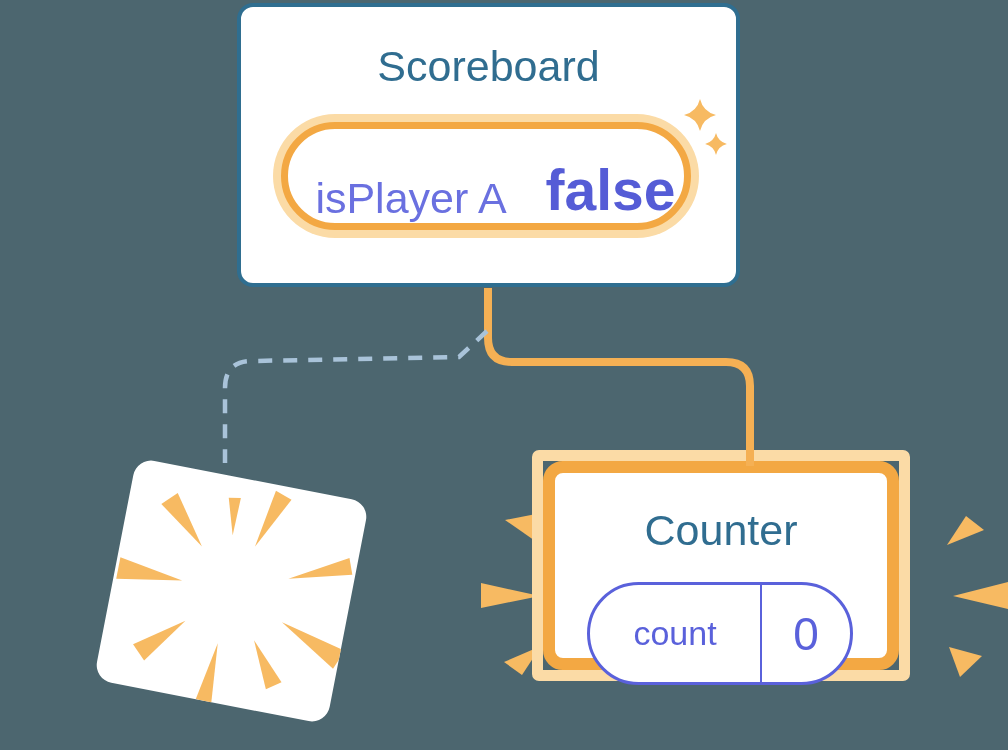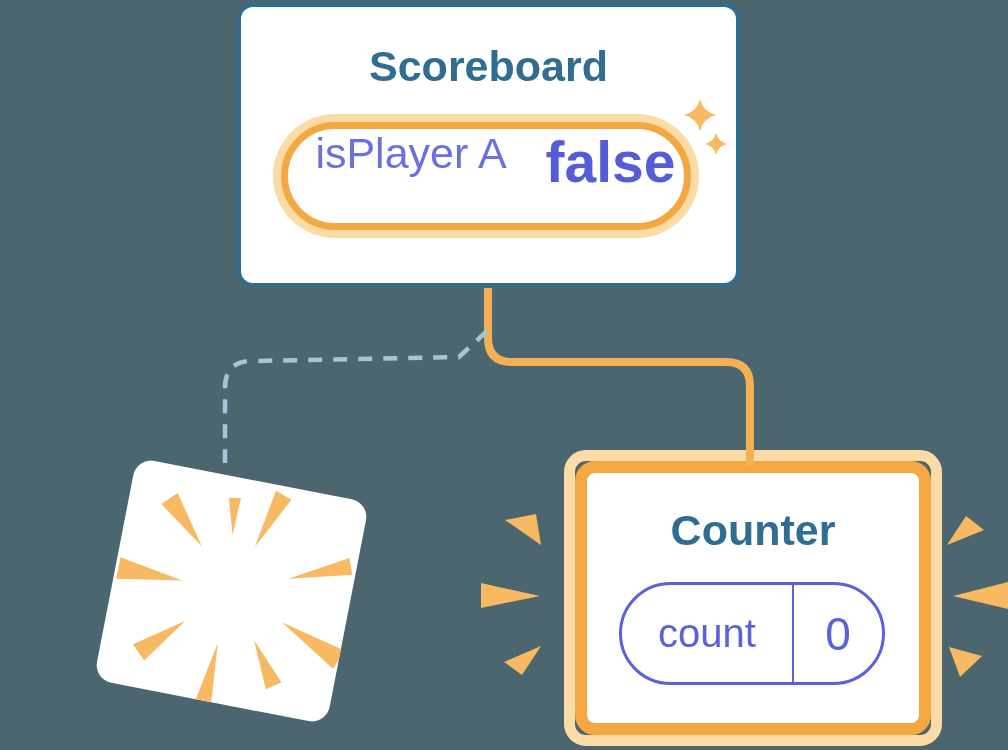--- a/index.html
+++ b/index.html
@@ -17,51 +17,51 @@
   .z1{z-index:1}.z4{z-index:4}.z5{z-index:5}
 
   
   .scoreboard-card{
     position:absolute;left:237px;top:3px;width:503px;height:284px;
     background:var(--card-bg);border:4px solid var(--card-border);
     border-radius:16px;box-sizing:border-box;z-index:3;
   }
   .card-title{
     position:absolute;left:0;top:38px;width:100%;text-align:center;
-    font-size:43px;font-weight:700;color:var(--heading);line-height:1;
+    font-size:43px;font-weight:400;color:var(--heading);line-height:1;
     letter-spacing:0px;
   }
   .prop-pill{
     position:absolute;left:40px;top:115px;width:410px;height:108px;box-sizing:border-box;
     border:7px solid var(--orange);border-radius:60px;background:#fff;
     box-shadow:0 0 0 8px var(--orange-light);
-    display:flex;align-items:flex-start;overflow:hidden;
+    display:flex;align-items:flex-end;overflow:hidden;
   }
   .pill-cell{display:flex;align-items:center;justify-content:center;}
   .prop-pill .name-cell{width:246px;font-size:43px;color:var(--purple);}
   .prop-pill .value-cell{flex:1;font-size:57px;font-weight:700;color:var(--purple-bold);}
   .prop-pill .pill-divider{width:3px;background:var(--orange);}
 
   
   .counter-outer{
-    position:absolute;left:564px;top:450px;width:378px;height:296px;box-sizing:border-box;
-    border:11px solid var(--orange-light);border-radius:22px;z-index:3;
+    position:absolute;left:532px;top:450px;width:378px;height:231px;box-sizing:border-box;
+    border:11px solid var(--orange-light);border-radius:7px;z-index:3;
   }
   .counter-inner{
     position:absolute;inset:0;box-sizing:border-box;
     border:12px solid var(--orange);border-radius:20px;background:var(--card-bg);
   }
   .counter-content{position:absolute;inset:0;}
   .counter-content .card-title{top:36px;font-size:43px;}
   .state-pill{
     position:absolute;left:32px;top:109px;width:266px;height:103px;box-sizing:border-box;
     border:3px solid var(--purple-pill);border-radius:60px;background:#fff;
     display:flex;align-items:stretch;overflow:hidden;
   }
-  .state-pill .name-cell{width:170px;font-size:40px;color:var(--purple-pill);}
+  .state-pill .name-cell{width:170px;font-size:34px;color:var(--purple-pill);}
   .state-pill .value-cell{flex:1;font-size:46px;color:var(--purple-pill);}
   .state-pill .pill-divider{width:2px;background:var(--purple-pill);}
 
   
   .destroyed-card{
     position:absolute;left:113px;top:478px;width:237px;height:226px;
     background:var(--card-bg);border-radius:18px;transform:rotate(11deg);
     z-index:2;
   }
   .destroyed-card svg{position:absolute;left:0;top:0;width:237px;height:226px;}

